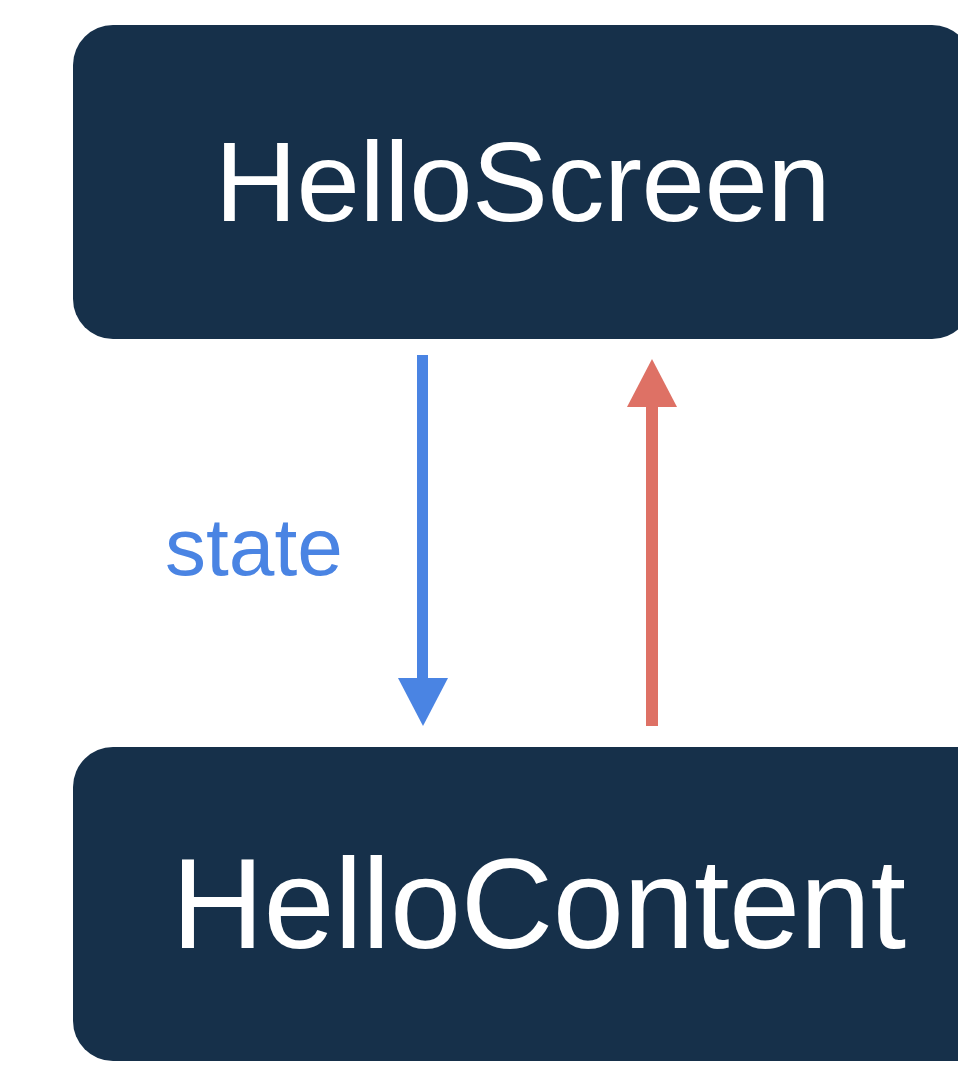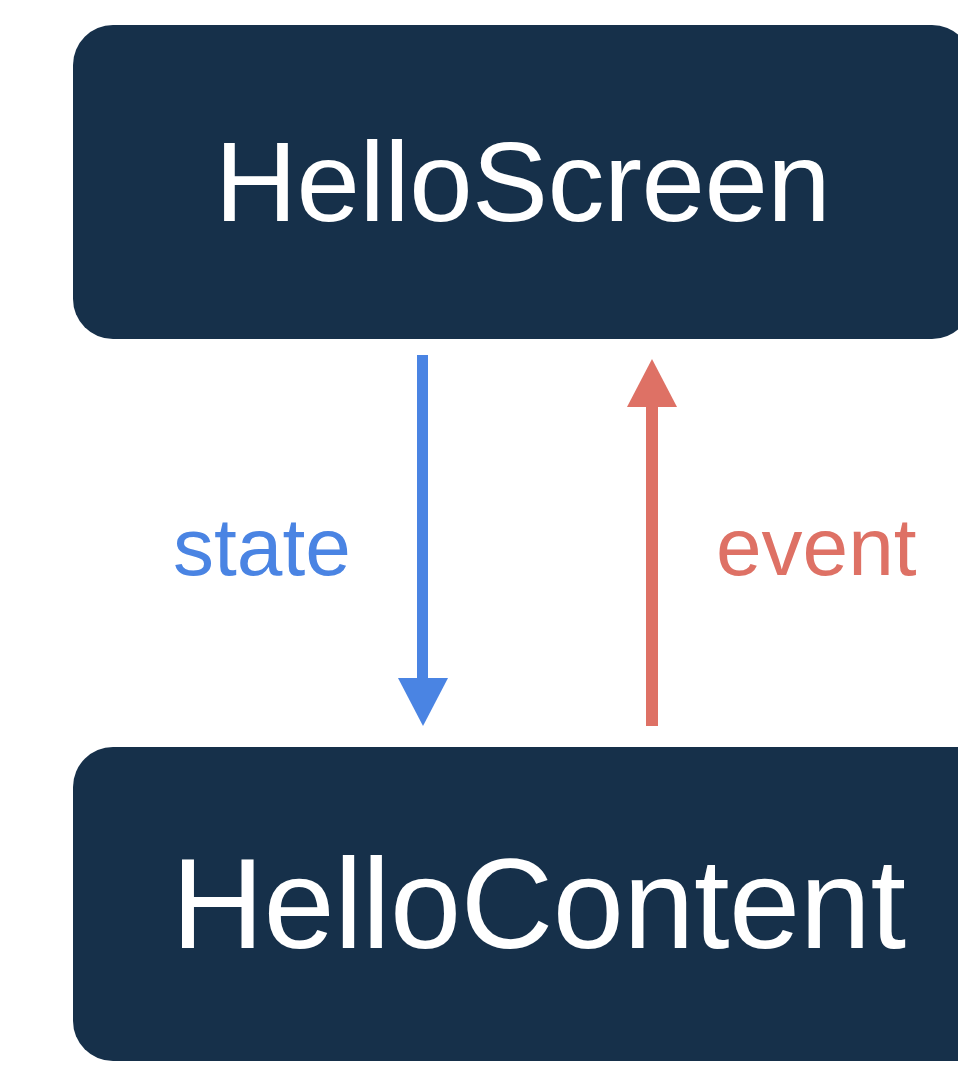--- a/index.html
+++ b/index.html
@@ -76,21 +76,21 @@
   
   .edge-label {
     position: absolute;
     font-family: "Liberation Sans", sans-serif;
     font-weight: 400;
     font-size: 82px;
     line-height: 1;
     white-space: nowrap;
   }
   #label-state {
-    left: 133px;
+    left: 125px;
     top: 506px;
     color: #4a84e3;
   }
   #label-event {
     left: 676px;
     top: 506px;
     color: #de7165;
   }
 </style>
 </head>
@@ -115,19 +115,18 @@
     <g>
       <polygon points="26,4 51,52 1,52" fill="#de7165"></polygon>
     </g>
     <g>
       <rect x="20" y="49" width="12" height="322" fill="#de7165"></rect>
     </g>
   </svg>
 
   <div class="edge-label" id="label-state">state</div>
 
-  <div class="edge-label" id="label-event">event</div>
 
   <div class="node" id="node-bottom">
     <span class="node-label">HelloContent</span>
   </div>
 
 </div>
 
 </body></html>

